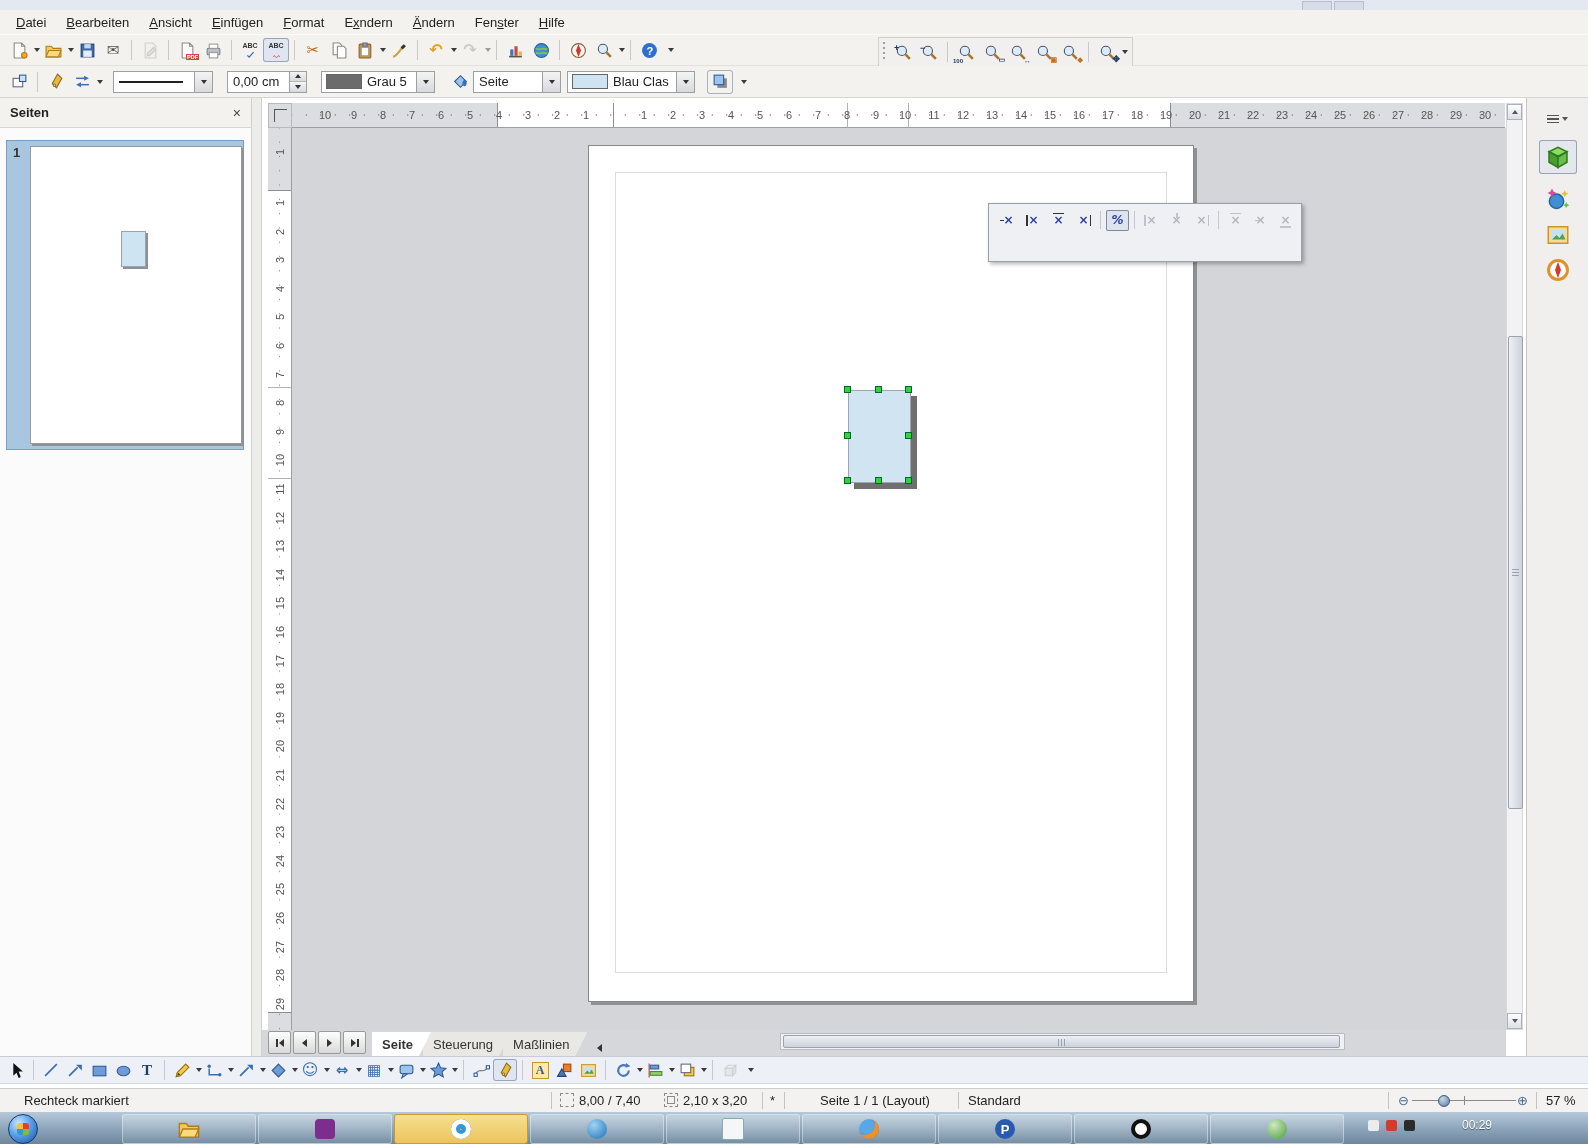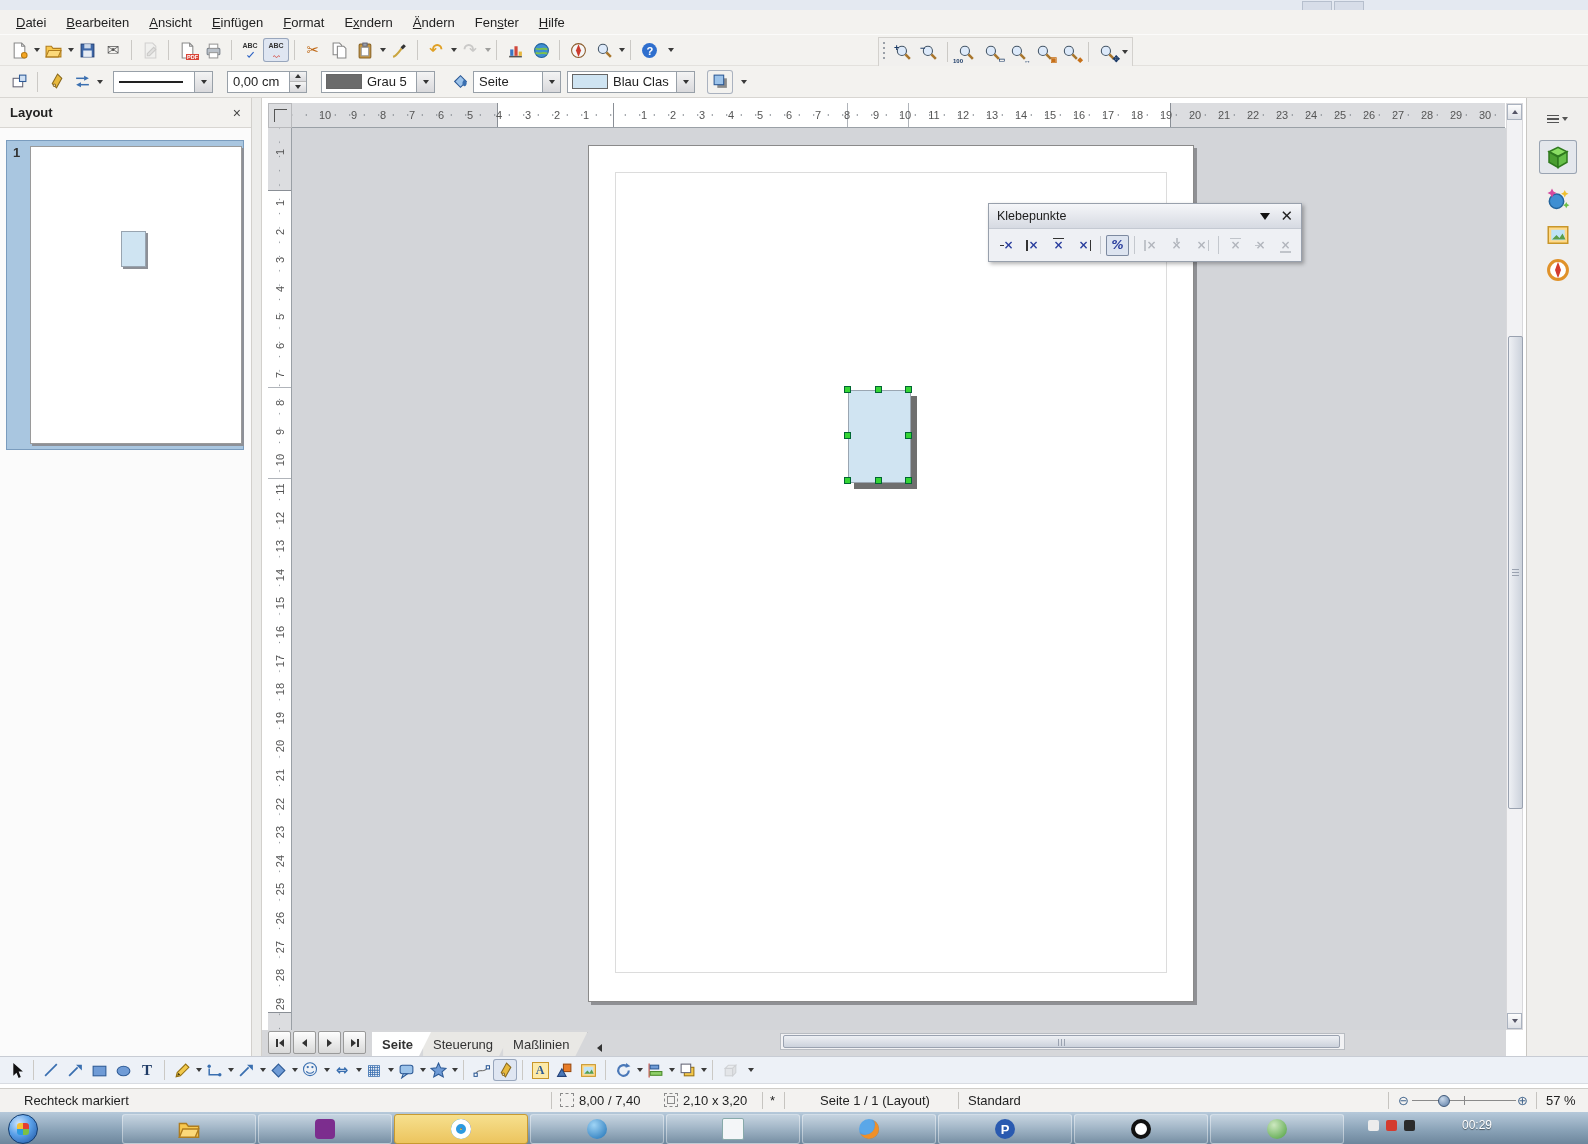--- a/index.html
+++ b/index.html
@@ -564,21 +564,21 @@
     <span class="tb" style="box-shadow:inset 0 0 0 1px #aab2bf">
         <svg class="ic">
           <use href="#s-shadow"></use>
         </svg>
       </span>
     <span class="car" style="margin-left:8px"></span>
   </div>
 
   <div class="abs" id="pages-panel">
     <div id="pages-header">
-      <span style="font-weight:bold;color:#222">Layout</span>
+      <span style="font-weight:bold;color:#222">Seiten</span>
       <span style="font-size:14px;color:#444">×</span>
     </div>
     <div id="page-thumb-box">
       <span id="thumb-number">1</span>
       <div id="thumb-page">
         <div id="thumb-rect"></div>
       </div>
     </div>
   </div>
   <div class="abs" id="splitter"></div>
@@ -684,25 +684,20 @@
       <div class="handle" style="left:316px;top:240px"></div>
       <div class="handle" style="left:255px;top:286px"></div>
       <div class="handle" style="left:316px;top:286px"></div>
       <div class="handle" style="left:255px;top:331px"></div>
       <div class="handle" style="left:286px;top:331px"></div>
       <div class="handle" style="left:316px;top:331px"></div>
     </div>
   </div>
 
   <div class="abs" id="gluetb">
-    <div class="title">
-      <span class="t">Klebepunkte</span>
-      <span class="tri-down" style="border-top-color:#111;border-left-width:5px;border-right-width:5px;border-top-width:7px"></span>
-      <span class="gclose">✕</span>
-    </div>
     <div class="body">
       <span class="gb">
           <span class="gx">×</span>
           <span class="gbar" style="left:3px;top:10px;width:4px;height:1.5px"></span>
         </span>
       <span class="gb">
           <span class="gx">×</span>
           <span class="gbar" style="left:4px;top:5px;width:1.5px;height:11px"></span>
         </span>
       <span class="gb">

